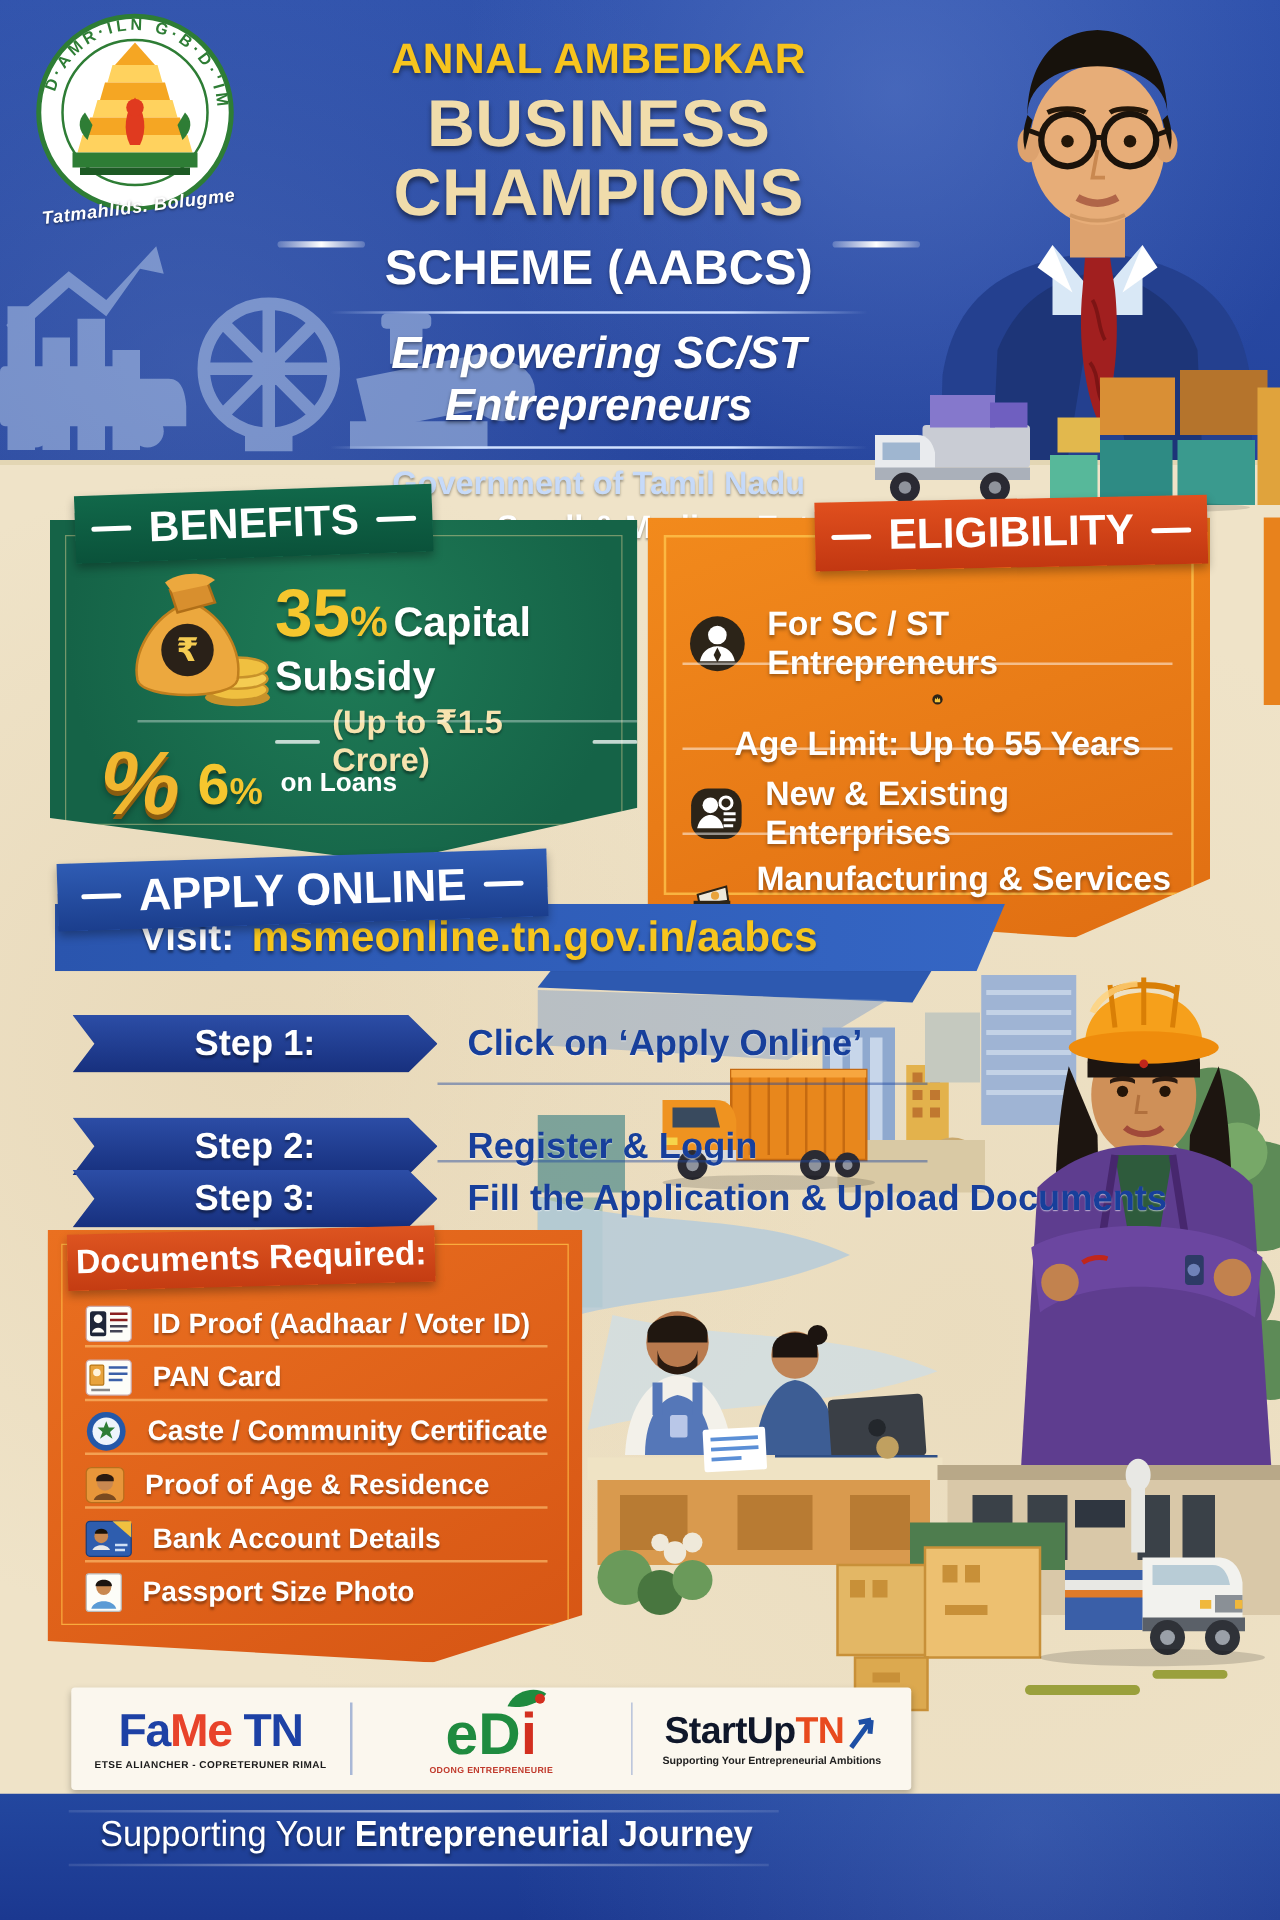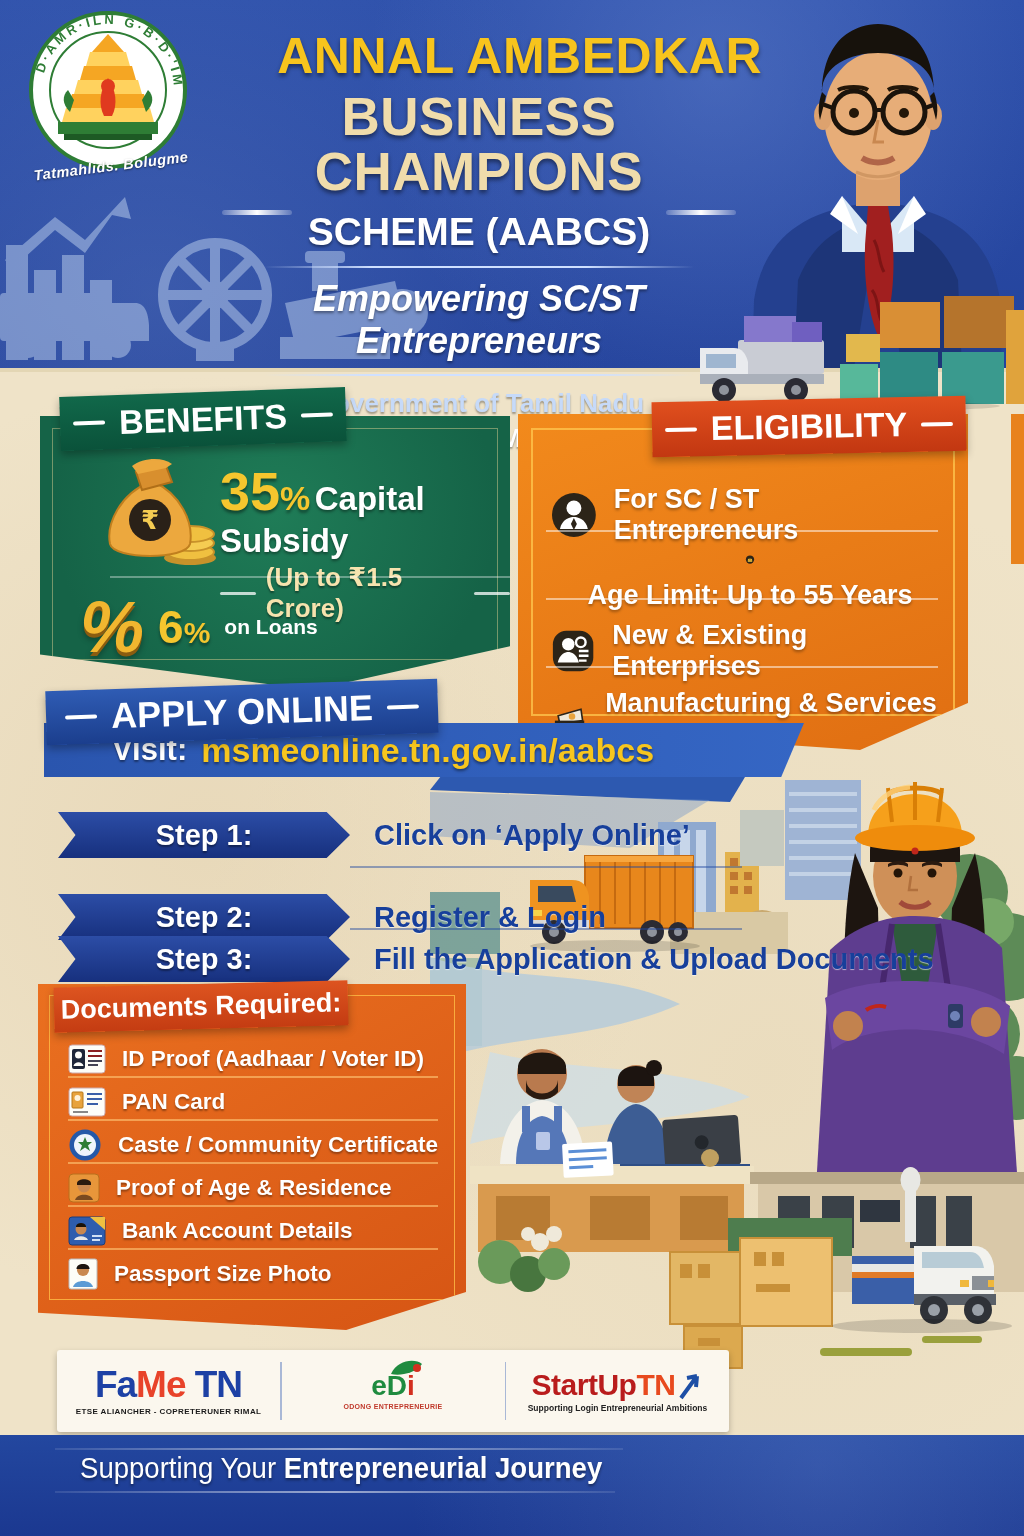--- a/index.html
+++ b/index.html
@@ -22,22 +22,22 @@
     border-bottom:4px solid #e3d6b4;
   }
   .silhouettes{left:0;top:185px;opacity:.5;}
   .emblem{left:22px;top:8px;}
   .emblem-caption{
     left:26px;top:158px;width:170px;text-align:center;color:#fff;
     font-size:14.5px;font-weight:700;font-style:italic;transform:rotate(-7deg);
     text-shadow:0 1px 2px rgba(0,0,0,.5);letter-spacing:.5px;
   }
   .title-block{left:196px;top:30px;width:566px;text-align:center;color:#fff;}
-  .t1{font-size:50px;font-weight:800;color:#f7c41d;letter-spacing:.5px;
-      text-shadow:0 3px 4px rgba(0,0,0,.45);line-height:1.05;text-align:right;}
+  .t1{font-size:34px;font-weight:800;color:#f7c41d;letter-spacing:.5px;
+      text-shadow:0 3px 4px rgba(0,0,0,.45);line-height:1.05;}
   .t2{font-size:53px;font-weight:800;color:#f0dcab;letter-spacing:.5px;
       text-shadow:0 3px 4px rgba(0,0,0,.45);line-height:1.05;margin-top:6px;}
   .t3-row{display:flex;align-items:flex-start;justify-content:center;gap:16px;margin-top:10px;}
   .t3{font-size:39px;font-weight:800;color:#ffffff;text-shadow:0 2px 3px rgba(0,0,0,.4);}
   .hdash{display:inline-block;height:5px;border-radius:3px;background:linear-gradient(90deg,rgba(255,255,255,.2),#fff,rgba(255,255,255,.2));}
   .hdash.w70{width:70px;}
   .divline{height:2px;margin:12px auto 10px auto;width:430px;
       background:linear-gradient(90deg,transparent,#cfe0ff 25%,#cfe0ff 75%,transparent);}
   .subtitle{font-size:36px;font-weight:700;font-style:italic;color:#ffffff;
       text-shadow:0 2px 3px rgba(0,0,0,.4);}
@@ -123,28 +123,28 @@
   
   .logo-band{left:57px;top:1350px;width:672px;height:82px;background:#fbf7ee;
       border-radius:3px;box-shadow:0 3px 6px rgba(0,0,0,.25);
       display:flex;align-items:center;}
   .logo-cell{flex:1;display:flex;flex-direction:column;align-items:center;justify-content:center;height:100%;}
   .logo-div{width:1.5px;height:58px;background:#a9b8d6;}
   .fame-word{font-size:37px;font-weight:800;letter-spacing:-1px;line-height:1;}
   .fame-blue{color:#1d41a5;}
   .fame-red{color:#e8432a;}
   .logo-tag{font-size:8px;font-weight:700;color:#1a1a1a;letter-spacing:.4px;margin-top:4px;white-space:nowrap;}
-  .edi-word{font-size:28px;font-weight:800;line-height:1;position:relative;}
+  .edi-word{font-size:47px;font-weight:800;line-height:1;position:relative;}
   .edi-green{color:#1f8b3f;}
   .edi-red{color:#d32f1f;}
   .edi-leaf{position:absolute;right:-8px;top:-14px;}
   .edi-tag{font-size:7px;font-weight:700;color:#c0392b;letter-spacing:.3px;margin-top:3px;}
   .startup-row{display:flex;align-items:center;gap:2px;}
   .startup-word{font-size:30px;font-weight:800;line-height:1;letter-spacing:-.5px;}
-  .su-blue{color:#b91c1c;}
+  .su-blue{color:#0f172a;}
   .su-red{color:#e84a1e;}
   .su-tag{font-size:8.5px;font-weight:700;color:#222;margin-top:3px;white-space:nowrap;}
   .bottom-strip{left:0;top:1435px;width:1024px;height:101px;
       background:
         radial-gradient(circle at 80% 30%, rgba(120,150,220,.25), transparent 50%),
         linear-gradient(180deg,#23479f,#1b3890);}
   .strip-line{position:absolute;height:2px;background:linear-gradient(90deg,rgba(255,255,255,.1),rgba(255,255,255,.55),rgba(255,255,255,.1));}
   .strip-text{position:absolute;left:80px;top:17px;font-size:29px;color:#fff;
       text-shadow:0 2px 3px rgba(0,0,0,.45);transform:scaleX(.95);transform-origin:left;}
   .strip-reg{font-weight:500;}
@@ -667,21 +667,21 @@
       <div class="edi-tag">ODONG ENTREPRENEURIE</div>
     </div>
     <div class="logo-div"></div>
     <div class="logo-cell">
       <div class="startup-row">
         <span class="startup-word"><span class="su-blue">StartUp</span><span class="su-red">TN</span></span>
         <svg width="26" height="30" viewBox="0 0 26 30">
             <path d="M4,28 L20,6 M20,6 L10,8 M20,6 L19,17" stroke="#1d4fa5" stroke-width="4" fill="none"></path>
           </svg>
       </div>
-      <div class="su-tag">Supporting Login Entrepreneurial Ambitions</div>
+      <div class="su-tag">Supporting Your Entrepreneurial Ambitions</div>
     </div>
   </div>
 
   <div class="abs bottom-strip">
     <div class="strip-line" style="left:55px;top:13px;width:568px;"></div>
     <div class="strip-text">
       <span class="strip-reg">Supporting Your </span><span class="strip-bold">Entrepreneurial Journey</span>
     </div>
     <div class="strip-line" style="left:55px;top:56px;width:560px;"></div>
   </div>

